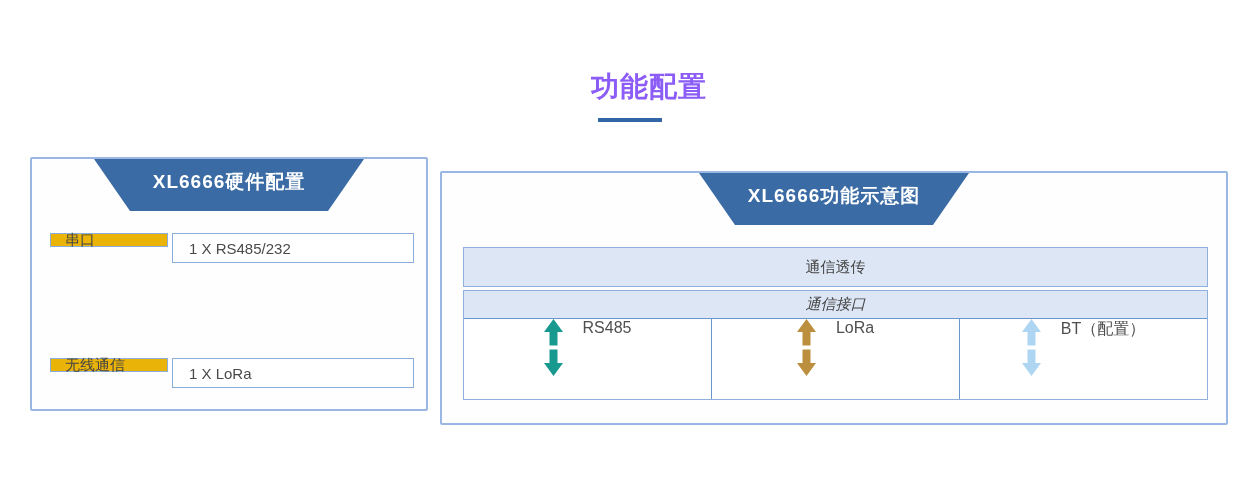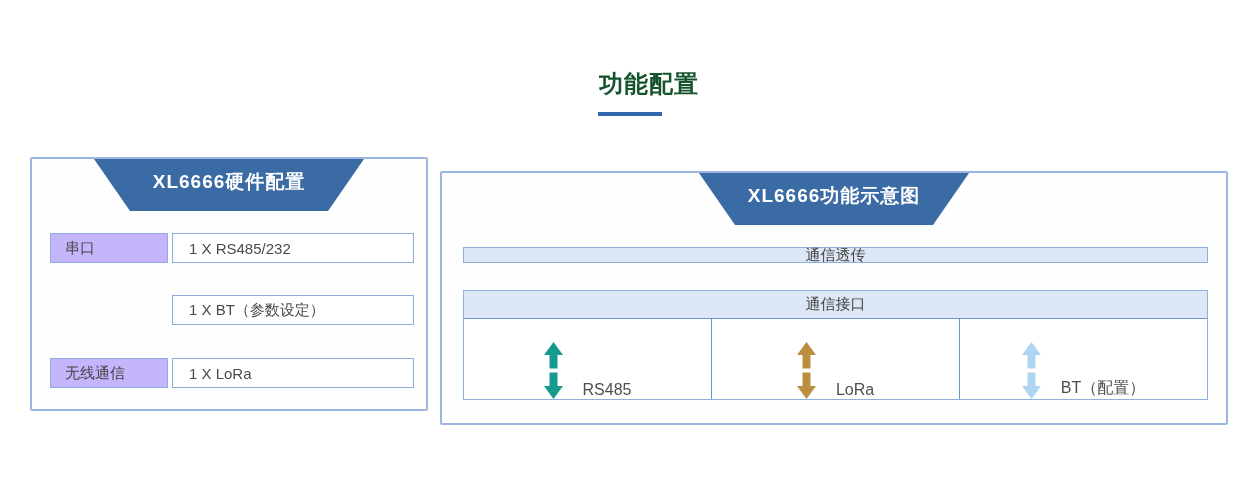--- a/index.html
+++ b/index.html
@@ -11,23 +11,23 @@
     overflow: hidden;
   }
 
   
   .page-title-wrap {
     position: absolute;
     top: 68px; left: 0; width: 100%;
     text-align: center;
   }
   .page-title {
-    font-size: 24px;
+    font-size: 28px;
     font-weight: bold;
-    color: #14532d;
+    color: #8b5cf6;
     letter-spacing: 1px;
     padding-left: 38px;
   }
   .title-underline {
     width: 64px; height: 4px;
     background: #3266a8;
     margin: 12px auto 0 auto;
   }
 
   
@@ -58,22 +58,22 @@
   }
 
   
   .hw-row { position: absolute; left: 0; width: 100%; height: 30px; }
   .hw-row-1 { top: 74px; }
   .hw-row-2 { top: 136px; }
   .hw-row-3 { top: 199px; text-decoration: underline; }
   .hw-label {
     position: absolute;
     left: 18px; top: 0;
-    width: 118px; height: 30px;
-    background: #c4b5fd;
+    width: 118px; height: 14px;
+    background: #eab308;
     border: 1px solid #8badde;
     display: flex; align-items: center;
     padding-left: 14px;
     font-size: 15px;
     color: #454545;
   }
   .hw-value {
     position: absolute;
     left: 140px; top: 0;
     width: 242px; height: 30px;
@@ -82,49 +82,50 @@
     display: flex; align-items: center;
     padding-left: 16px;
     font-size: 15px;
     color: #4a4a4a;
   }
 
   
   .transparent-bar {
     position: absolute;
     left: 21px; top: 74px;
-    width: 745px; height: 16px;
+    width: 745px; height: 40px;
     background: #dce6f4;
     border: 1px solid #8fb0dd;
     display: flex; align-items: center; justify-content: center;
     font-size: 15px;
     color: #454545;
   }
   .interface-table {
     position: absolute;
     left: 21px; top: 117px;
     width: 745px; height: 110px;
     border: 1px solid #8fb0dd;
     background: #ffffff;
   }
   .interface-header {
     height: 28px;
     background: #dce6f4;
     border-bottom: 1px solid #6b96cc;
     display: flex; align-items: center; justify-content: center;
     font-size: 15px;
     color: #454545;
+    font-style: italic;
   }
   .interface-body {
     display: flex;
     height: 80px;
   }
   .interface-cell {
     flex: 1;
-    display: flex; align-items: flex-end; justify-content: center;
+    display: flex; align-items: flex-start; justify-content: center;
     gap: 20px;
   }
   .interface-cell + .interface-cell { border-left: 1px solid #6b96cc; }
   .cell-label {
     font-size: 16px;
     color: #4f4f4f;
   }
   .arrow-svg { display: block; }
 </style>
 </head>
@@ -136,21 +137,20 @@
 </div>
 
 <div class="panel panel-left">
   <div class="trapezoid">XL6666硬件配置</div>
 
   <div class="hw-row hw-row-1">
     <div class="hw-label">串口</div>
     <div class="hw-value">1 X RS485/232</div>
   </div>
   <div class="hw-row hw-row-2">
-    <div class="hw-value">1 X BT（参数设定）</div>
   </div>
   <div class="hw-row hw-row-3">
     <div class="hw-label">无线通信</div>
     <div class="hw-value">1 X LoRa</div>
   </div>
 </div>
 
 <div class="panel panel-right">
   <div class="trapezoid">XL6666功能示意图</div>
 

